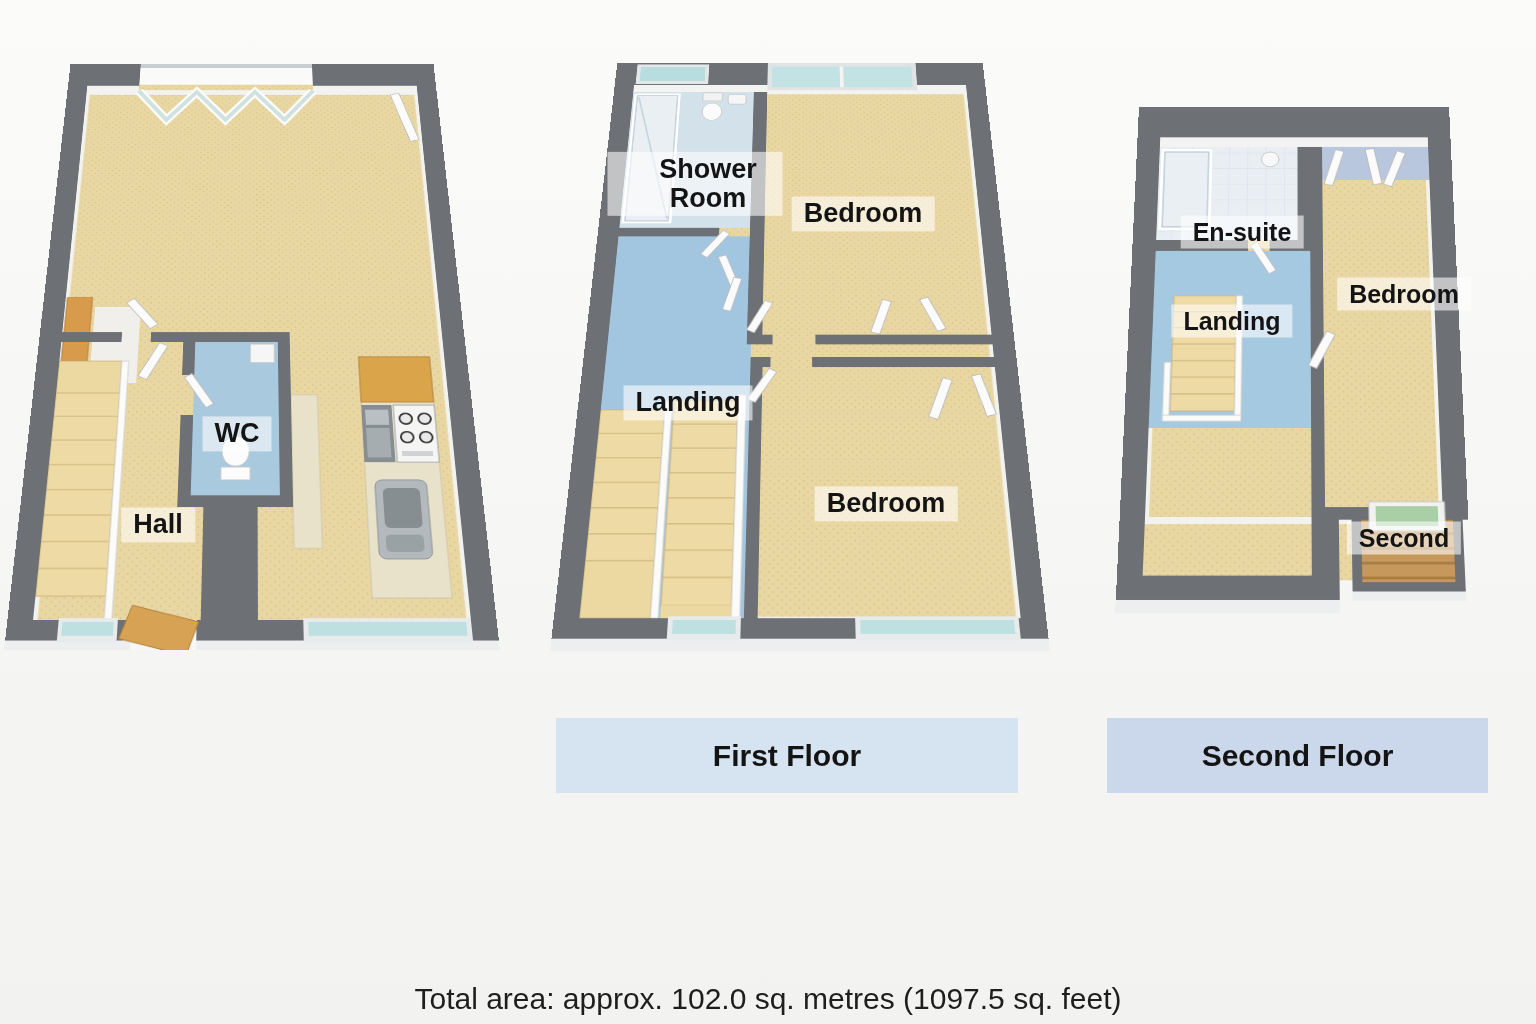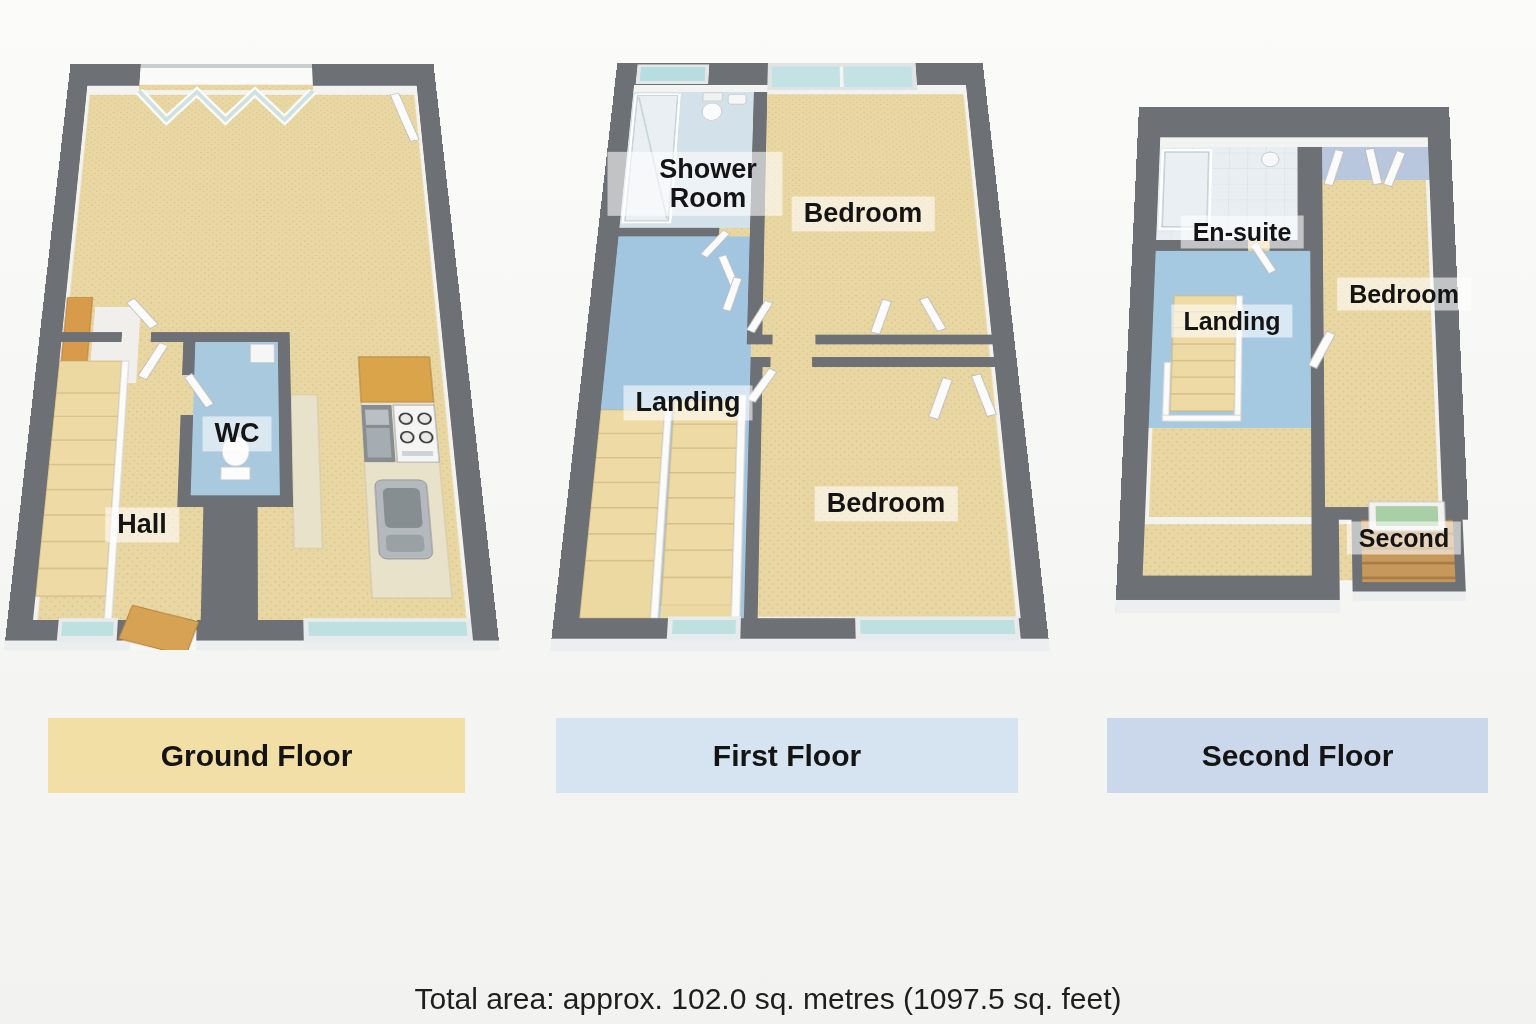--- a/index.html
+++ b/index.html
@@ -279,31 +279,30 @@
         <rect x="226" y="60" width="10" height="48" transform="rotate(16 231 60)"></rect>
         <rect x="260" y="58" width="10" height="48" transform="rotate(-10 265 58)"></rect>
         <rect x="296" y="62" width="10" height="48" transform="rotate(20 301 62)"></rect>
         <rect x="214" y="296" width="10" height="46" transform="rotate(26 219 296)"></rect>
         <rect x="130" y="184" width="9" height="42" transform="rotate(-30 134 184)"></rect>
       </g>
     </svg>
   </div>
 
   <div class="room-label" style="left:237px; top:434px;">WC</div>
-  <div class="room-label" style="left:142px; top:525px;">Hall</div>
+  <div class="room-label" style="left:158px; top:525px;">Hall</div>
 
   <div class="room-label wrap" style="left:695px; top:184px; width:125px;padding-left:38px;">Shower Room</div>
   <div class="room-label" style="left:863px; top:214px;">Bedroom</div>
   <div class="room-label" style="left:688px; top:403px;">Landing</div>
   <div class="room-label" style="left:886px; top:504px;">Bedroom</div>
 
   <div class="room-label small" style="left:1242px; top:196px;margin-top:36px;">En-suite</div>
   <div class="room-label small" style="left:1232px; top:321px;">Landing</div>
   <div class="room-label small" style="left:1404px; top:294px;">Bedroom</div>
   <div class="room-label small" style="left:1404px; top:538px;">Second</div>
 
-  <div class="floor-bar" style="left: 48px; width: 417px; background: rgb(242, 223, 165);">Ground Floor</div>
   <div class="floor-bar" style="left: 1107px; width: 381px; background: rgb(203, 215, 234);">Second Floor</div>
   <div class="floor-bar" style="left: 556px; width: 462px; background: rgb(213, 228, 240);">First Floor</div>
 
   <div class="caption">Total area: approx. 102.0 sq. metres (1097.5 sq. feet)</div>
 
 </div>
 
 </body></html>

